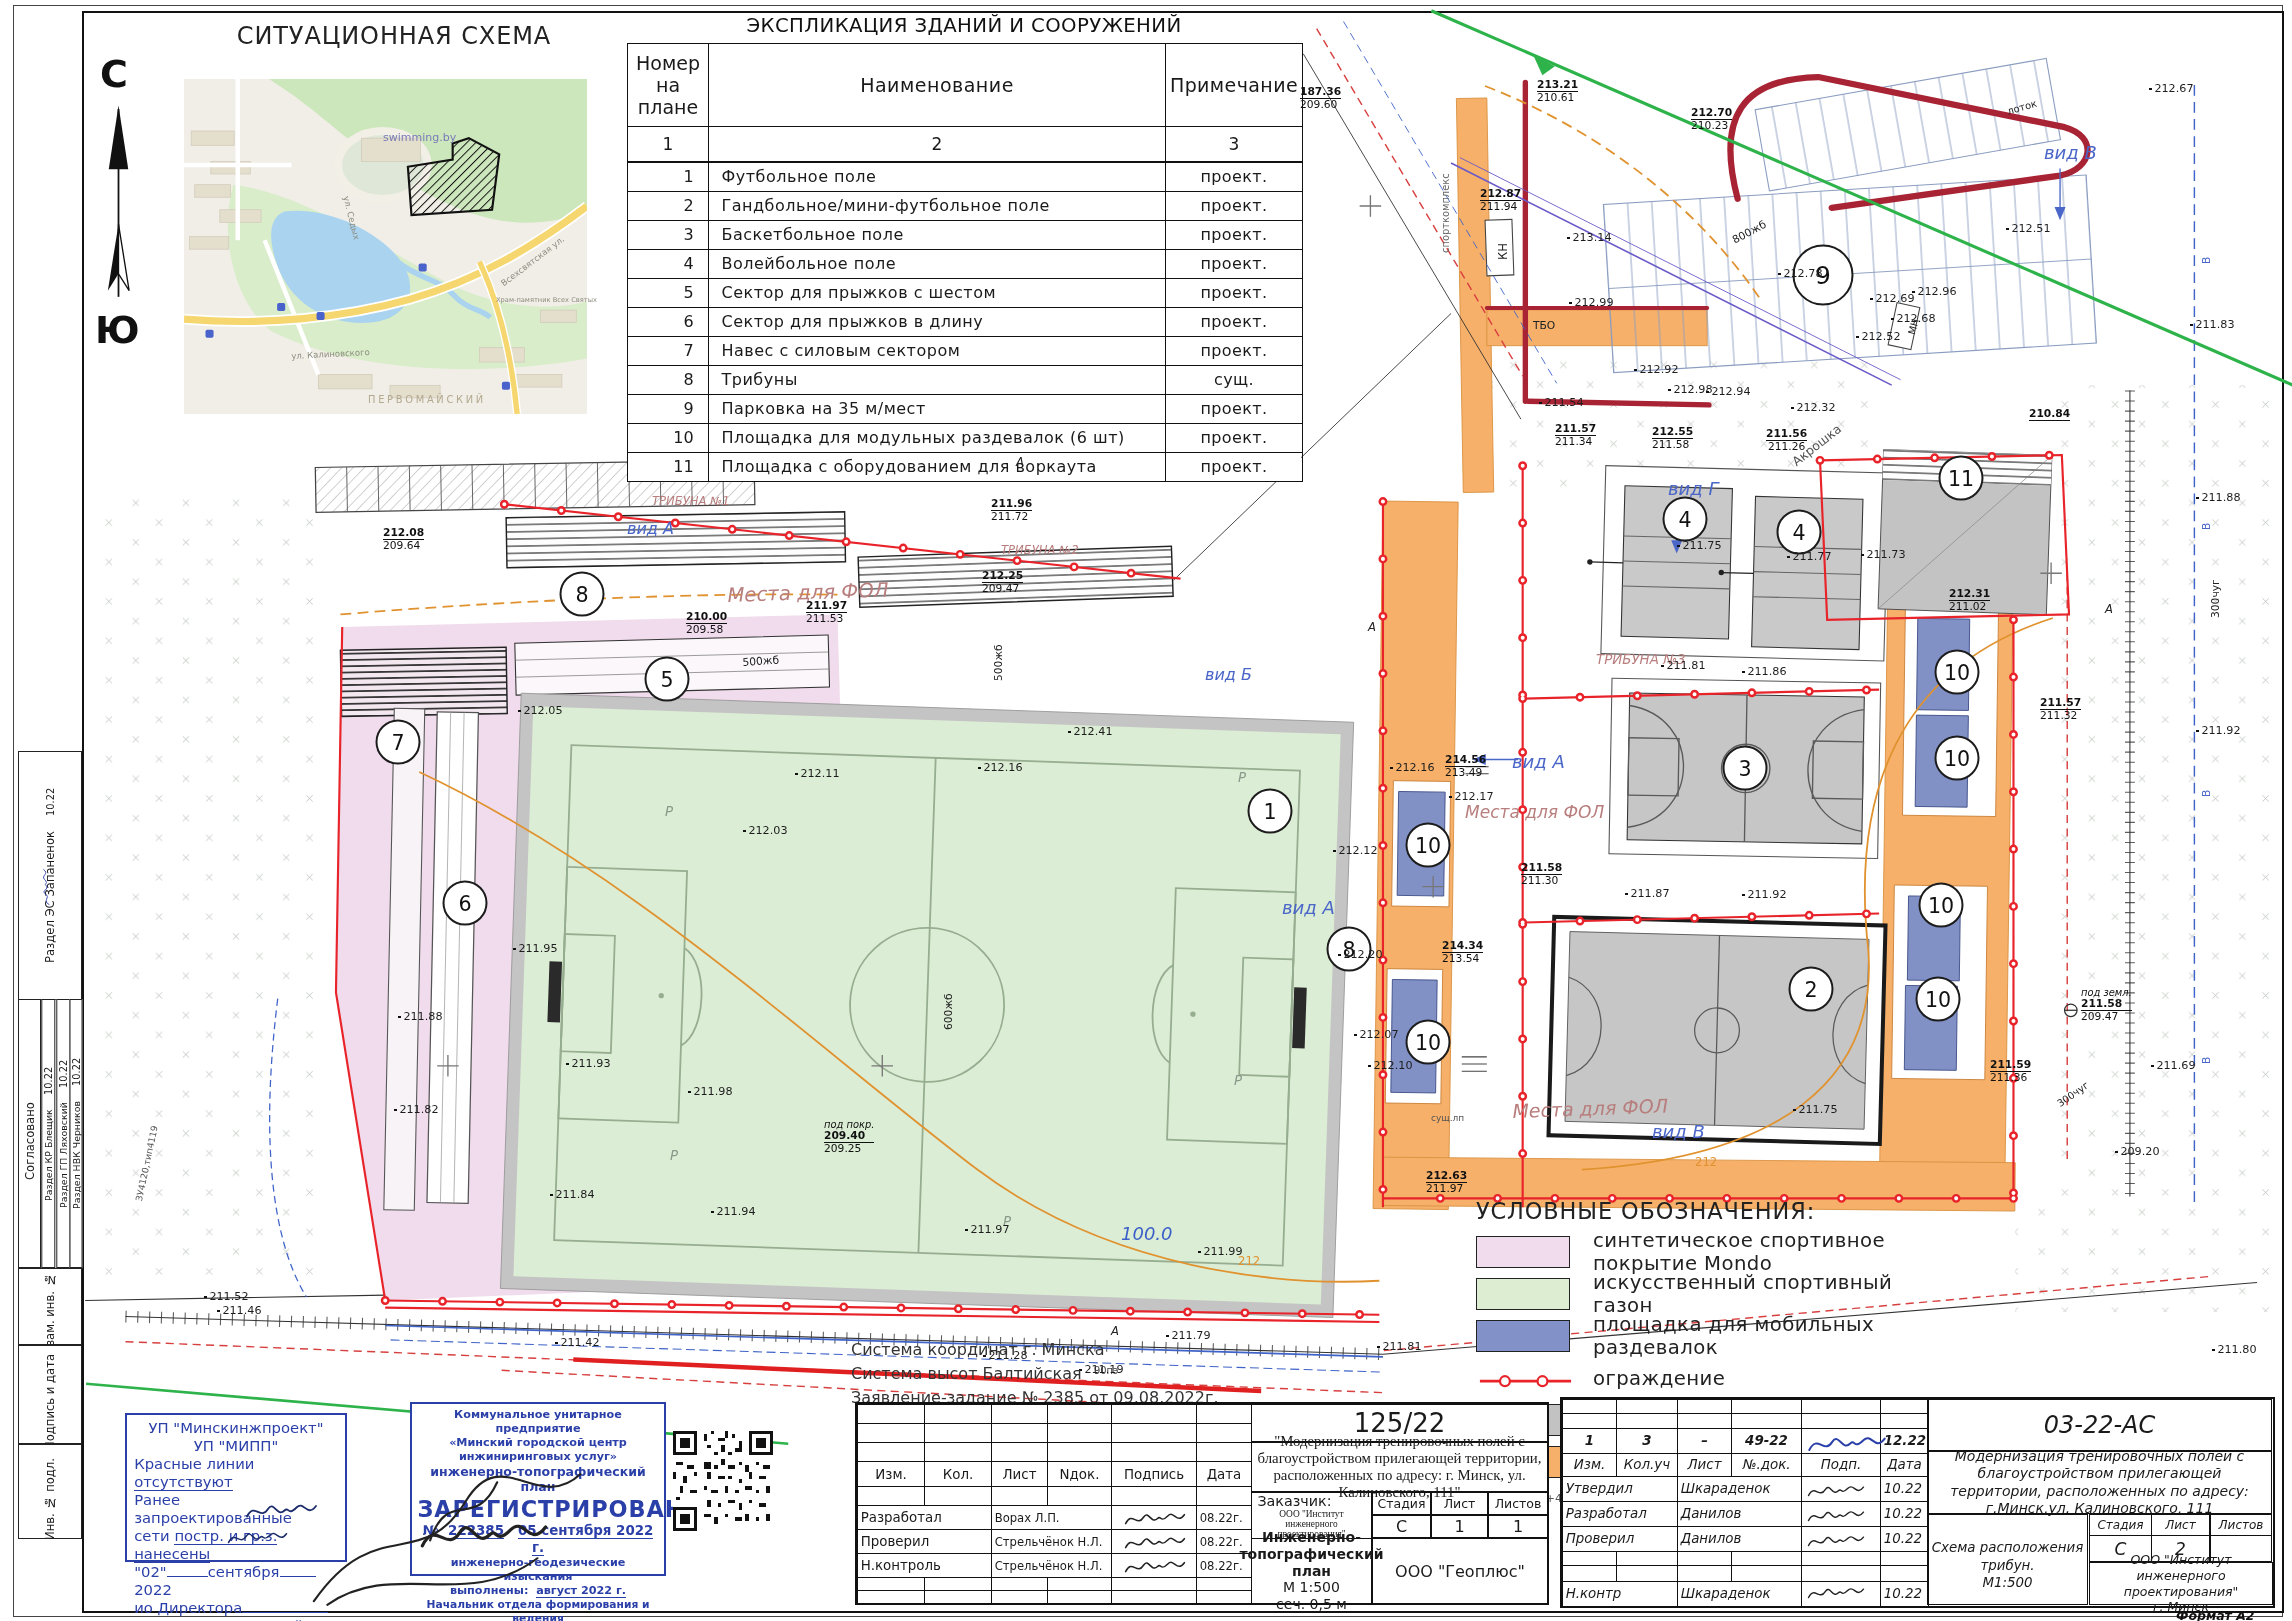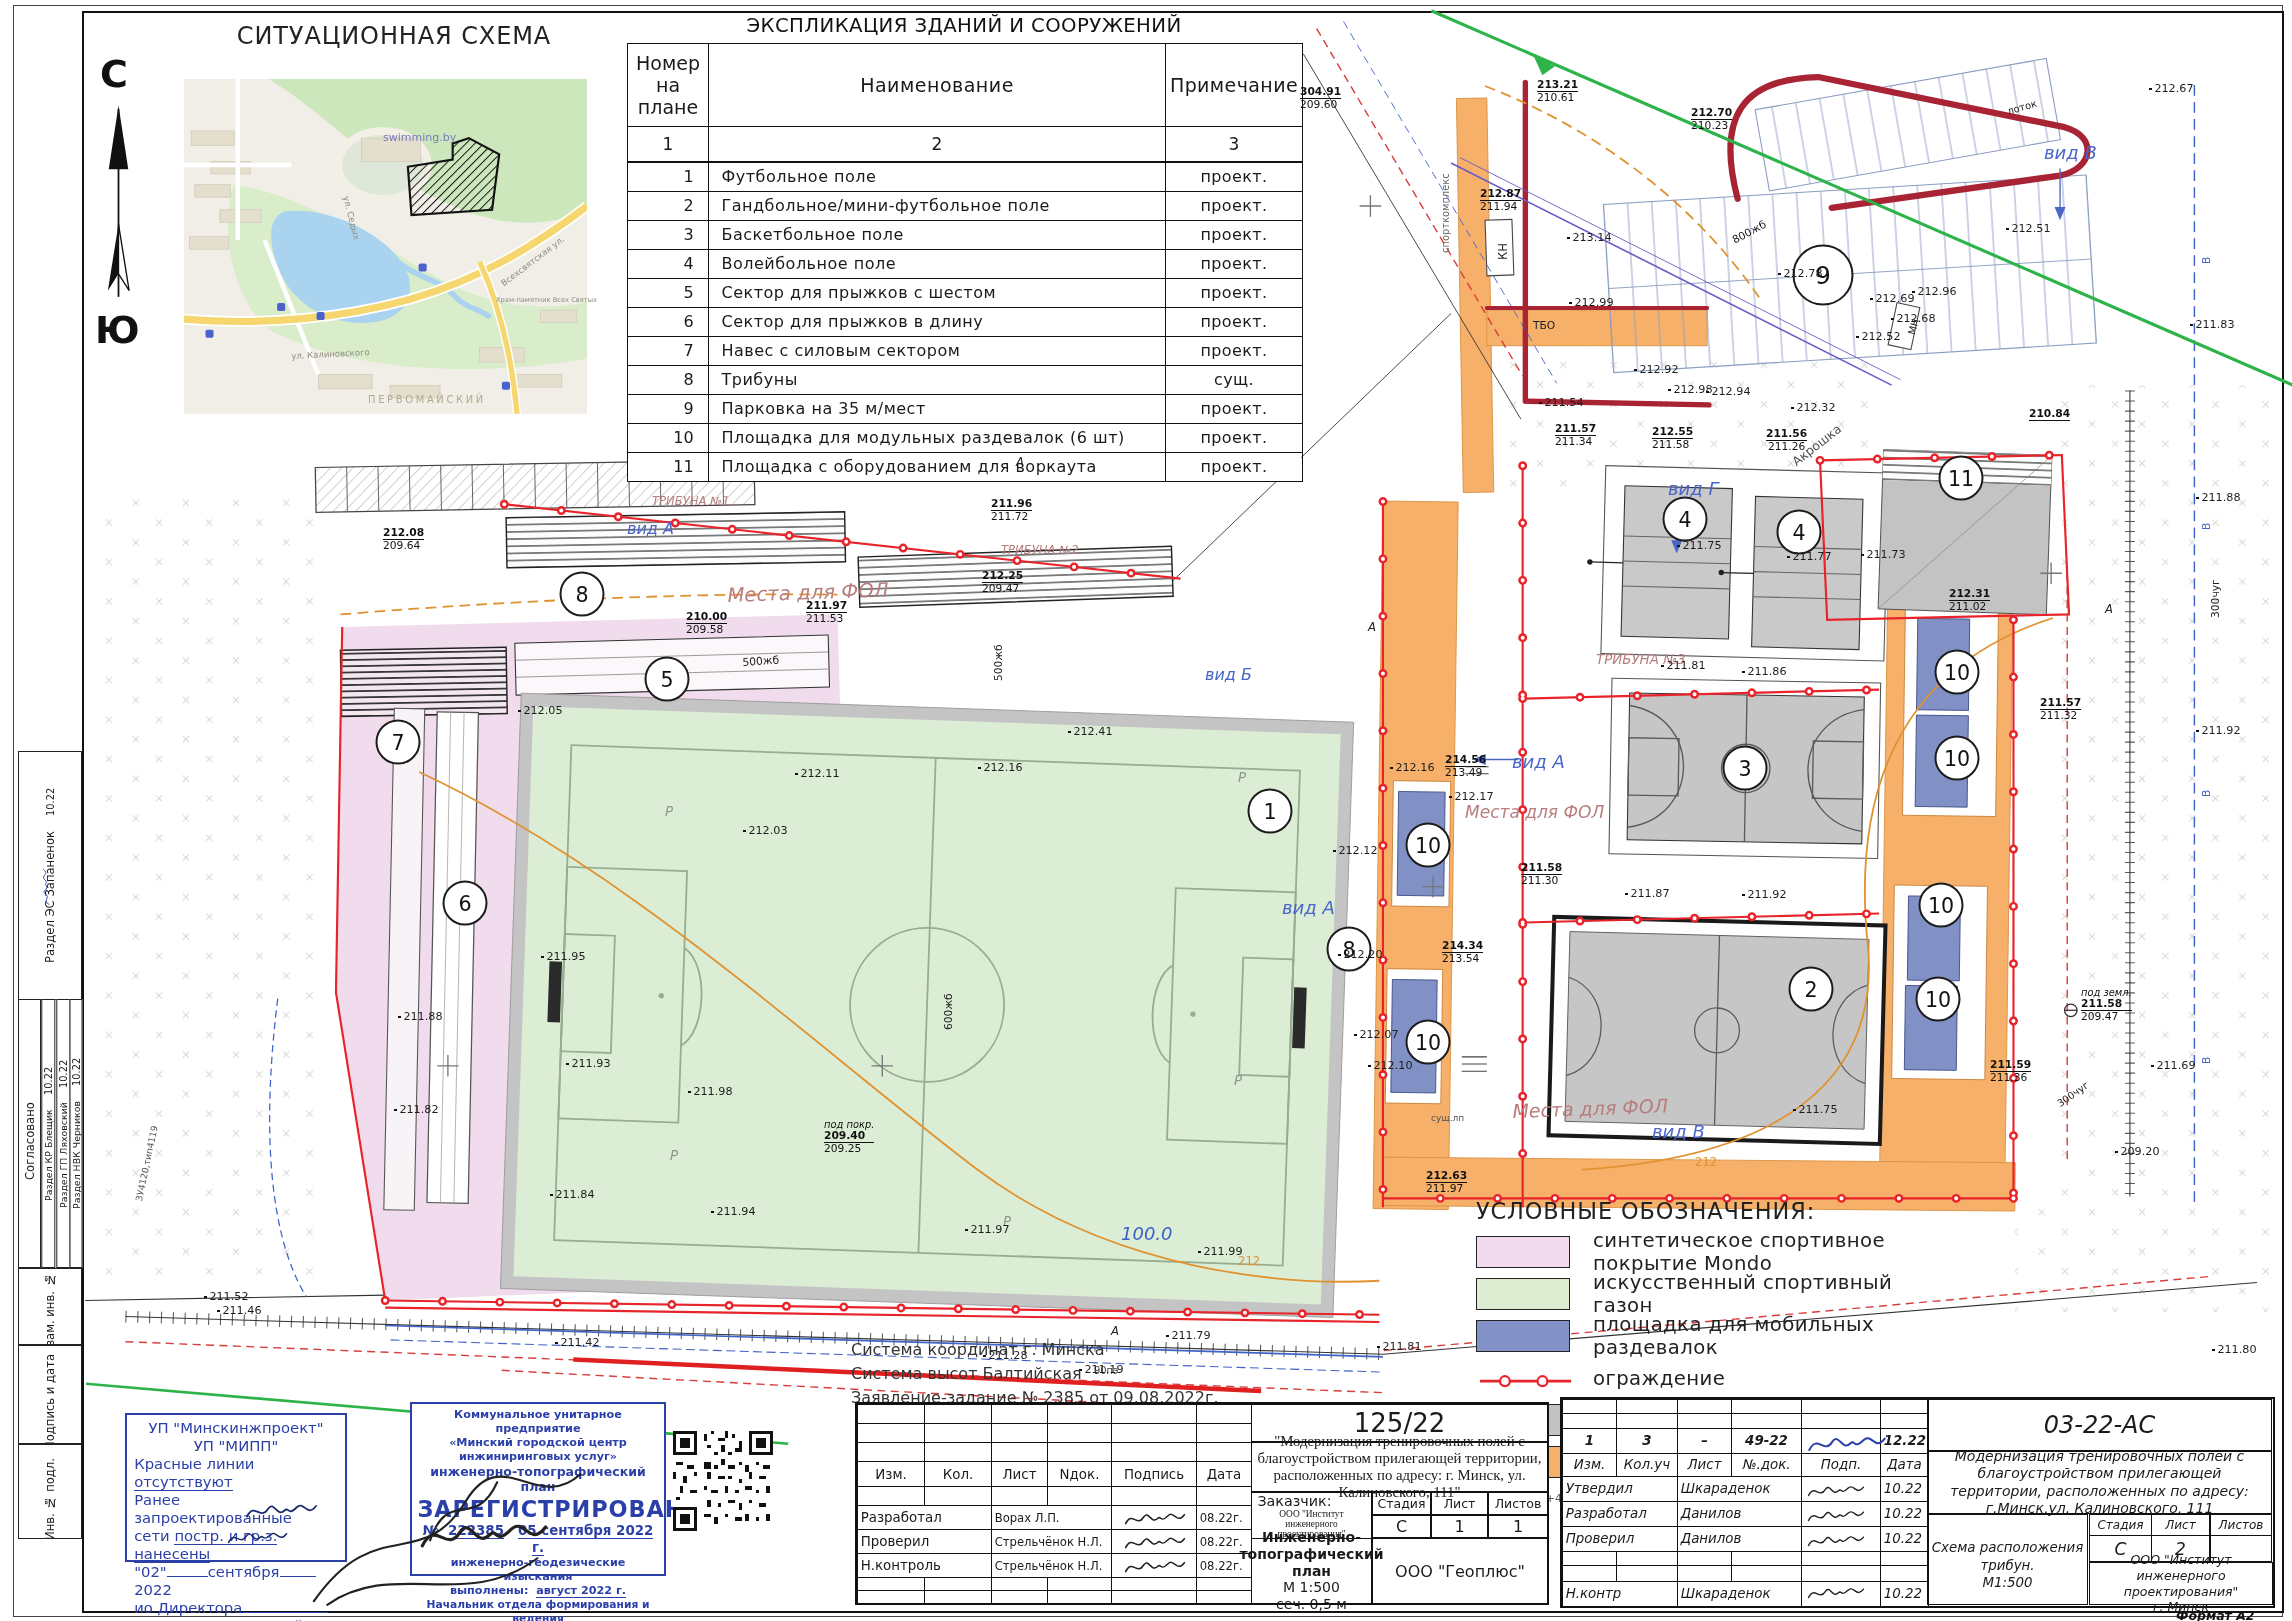--- a/index.html
+++ b/index.html
@@ -685,21 +685,21 @@
       <span class="elev" style="left: 978px; top: 761px;">212.16</span>
 
       <span class="elev" style="left: 1390px; top: 761px;">212.16</span>
 
       <span class="elev" style="left: 1449px; top: 790px;">212.17</span>
 
       <span class="elev" style="left: 1333px; top: 844px;">212.12</span>
 
       <span class="elev" style="left: 743px; top: 824px;">212.03</span>
 
-      <span class="elev" style="left: 541px; top: 942px; margin-top: 8px;">211.95</span>
+      <span class="elev" style="left: 513px; top: 942px;">211.95</span>
 
       <span class="elev" style="left: 1338px; top: 948px;">212.20</span>
 
       <span class="elev" style="left: 566px; top: 1057px;">211.93</span>
 
       <span class="elev" style="left: 688px; top: 1085px;">211.98</span>
 
       <span class="elev" style="left: 1354px; top: 1028px;">212.07</span>
 
       <span class="elev" style="left: 1368px; top: 1059px;">212.10</span>
@@ -819,21 +819,21 @@
       </div>
 
       <div class="frac" style="left: 1537px; top: 79px;">
         <span class="fp"></span>
         <span class="fa">213.21</span>
         <span class="fb">210.61</span>
       </div>
 
       <div class="frac" style="left: 1300px; top: 86px;">
         <span class="fp"></span>
-        <span class="fa">304.91</span>
+        <span class="fa">187.36</span>
         <span class="fb">209.60</span>
       </div>
 
       <div class="frac" style="left: 1426px; top: 1170px;">
         <span class="fp"></span>
         <span class="fa">212.63</span>
         <span class="fb">211.97</span>
       </div>
 
       <div class="frac" style="left: 2040px; top: 697px;">

